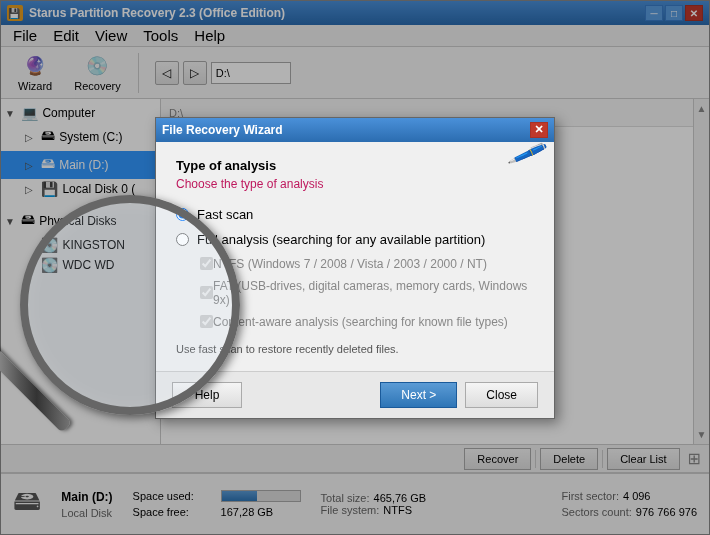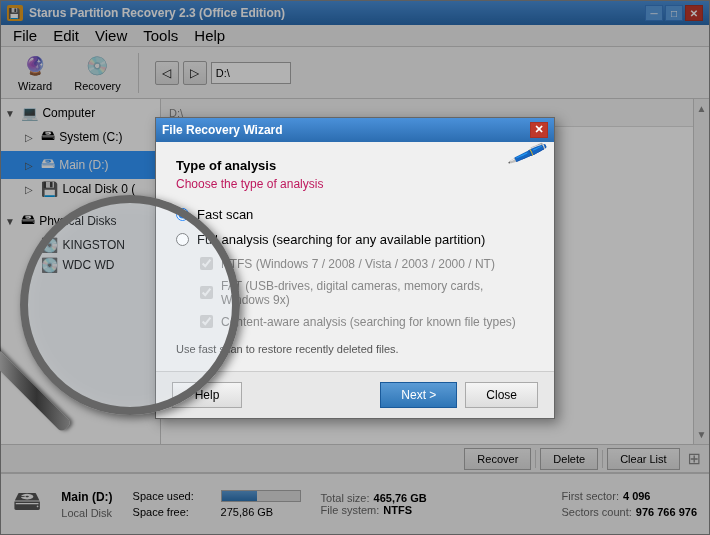--- a/index.html
+++ b/index.html
@@ -261,21 +261,21 @@
     .status-details {
       display: flex;
       flex-direction: column;
       font-size: 11px;
     }
     .status-detail-row {
       display: flex;
       gap: 4px;
     }
     .detail-label { color: #666; }
-    .detail-value { font-weight: 700; }
+    .detail-value { font-weight: 400; }
     .status-sectors {
       display: flex;
       flex-direction: column;
       gap: 4px;
       font-size: 11px;
       margin-left: auto;
       justify-content: center;
     }
 
     
@@ -362,21 +362,21 @@
       display: flex;
       align-items: center;
       gap: 8px;
       margin-bottom: 10px;
       font-size: 13px;
     }
     .radio-option input[type="radio"] { cursor: pointer; }
     .checkbox-option {
       display: flex;
       align-items: center;
-      gap: 8px;
+      gap: 0;
       margin-bottom: 8px;
       font-size: 12px;
       padding-left: 24px;
       color: #444;
     }
     .checkbox-option input[type="checkbox"] { cursor: pointer; }
     .checkbox-option.disabled { color: #888; }
     .dialog-hint {
       font-size: 11px;
       color: #555;
@@ -548,21 +548,21 @@
     </div>
     <div class="status-space">
       <div class="space-row">
         <span class="space-text">Space used:</span>
         <div class="progress-bar">
           <div class="progress-fill" style="width:45%;"></div>
         </div>
       </div>
       <div class="space-row">
         <span class="space-text">Space free:</span>
-        <span style="font-size:11px;">275,86 GB</span>
+        <span style="font-size:11px;">167,28 GB</span>
       </div>
     </div>
     <div class="status-details">
       <div class="status-detail-row">
         <span class="detail-label">Total size:</span>
         <span class="detail-value">465,76 GB</span>
       </div>
       <div class="status-detail-row">
         <span class="detail-label">File system:</span>
         <span class="detail-value">NTFS</span>

